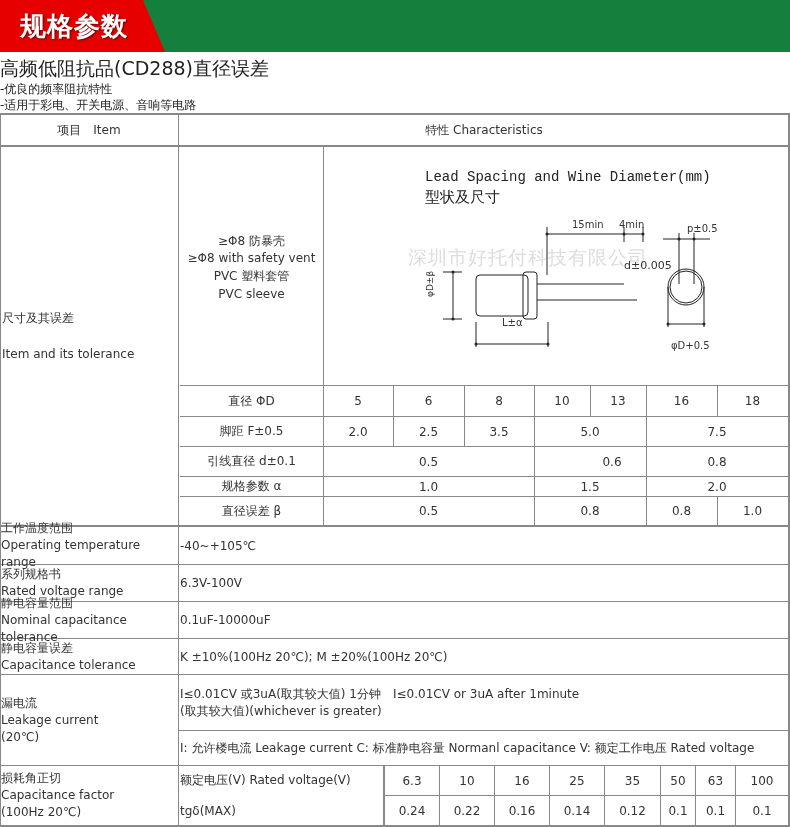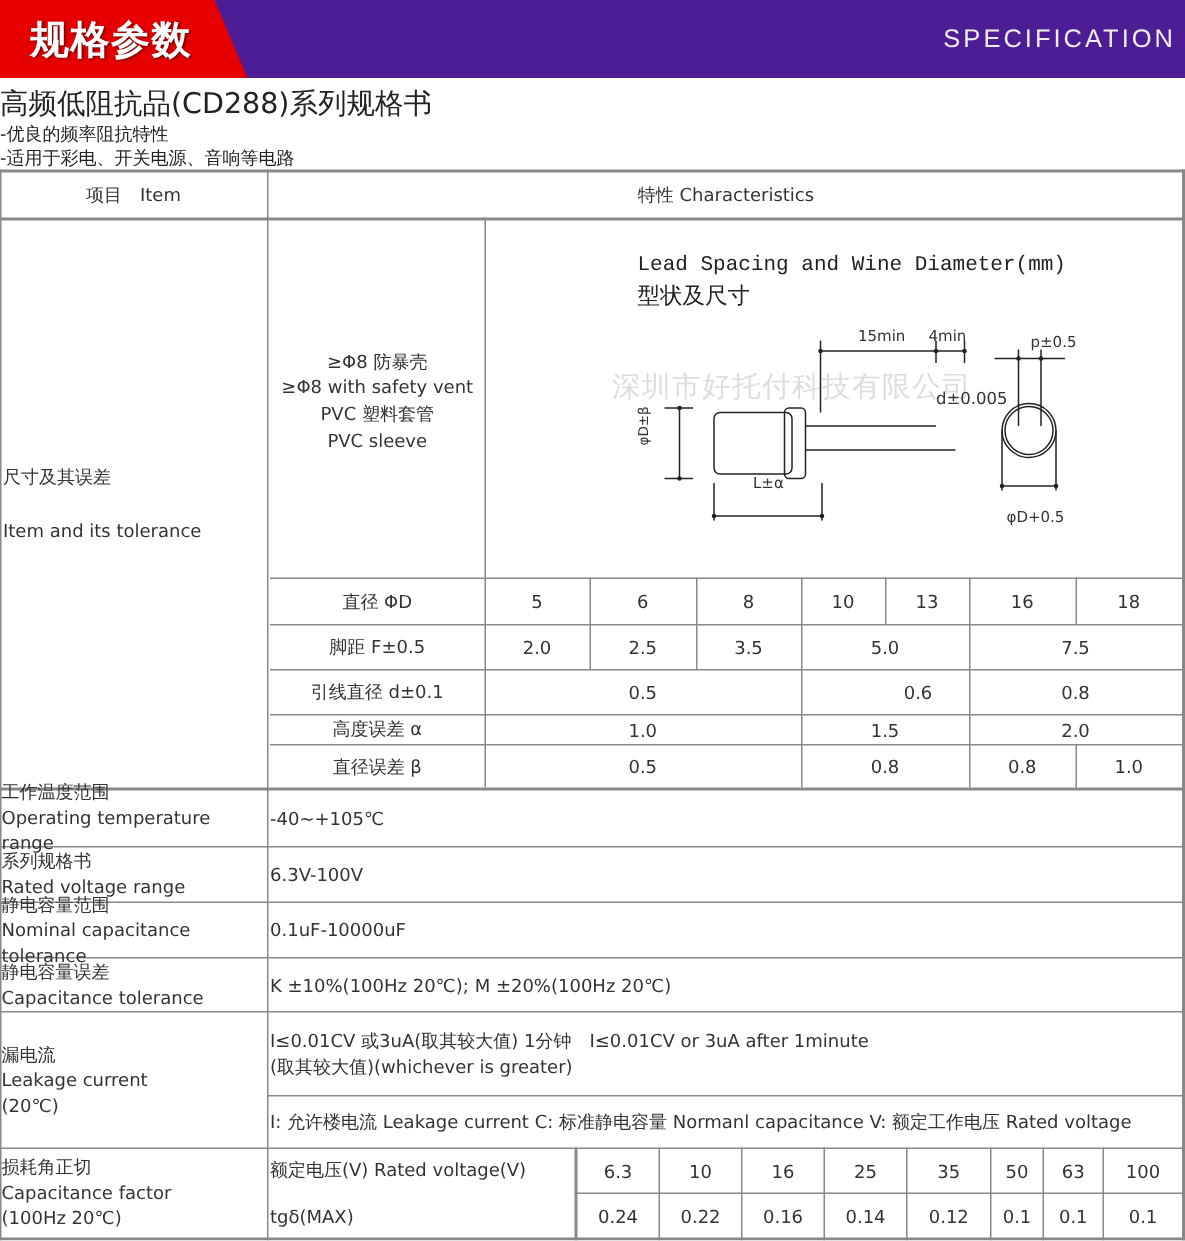--- a/index.html
+++ b/index.html
@@ -1,39 +1,38 @@
 <!DOCTYPE html>
 <html><head>
 <meta charset="utf-8">
 <style>
   * { box-sizing: border-box; margin: 0; padding: 0; }
   body { width: 790px; height: 827px; background: #fff; font-family: "DejaVu Sans", sans-serif; color: #333; position: relative; overflow: hidden; }
-  .banner { position: absolute; left: 0; top: 0; width: 790px; height: 52px; background: #4c1d95; }
+  .banner { position: absolute; left: 0; top: 0; width: 790px; height: 52px; background: #15803d; }
   .banner-red { position: absolute; left: 0; top: 0; width: 165px; height: 52px; background: #e60000; clip-path: polygon(0 0, 143px 0, 165px 52px, 0 52px); }
   .banner-cn { position: absolute; left: 20px; top: 9px; font-size: 26px; font-weight: bold; color: #fff; letter-spacing: 1px; text-shadow: 1px 1px 2px #600; }
   .banner-en { position: absolute; right: 6px; top: 16px; font-size: 17px; color: #eee; letter-spacing: 2px; font-family: "Liberation Sans", sans-serif; }
   .title { position: absolute; left: 0; top: 56px; font-size: 19px; color: #222; font-family: "DejaVu Sans", sans-serif; }
   .sub { position: absolute; left: 0; font-size: 12px; color: #222; }
   .line { position: absolute; background: #888; }
   .cell { position: absolute; display: flex; align-items: center; justify-content: center; font-size: 12px; color: #333; text-align: center; }
   .left { justify-content: flex-start; text-align: left; }
   .stack { flex-direction: column; align-items: flex-start; justify-content: center; line-height: 17px; }
   .diagram { position: absolute; left: 325px; top: 147px; width: 462px; height: 238px; }
   .mono { font-family: Liberation Mono, monospace; }
 </style>
 </head>
 <body>
 
 <div class="banner">
   <div class="banner-red"></div>
   <div class="banner-cn">规格参数</div>
-  <div class="banner-en">SPECIFICATION</div>
-</div>
-
-<div class="title">高频低阻抗品(CD288)系列规格书</div>
+</div>
+
+<div class="title">高频低阻抗品(CD288)直径误差</div>
 <div class="sub" style="top:81px">-优良的频率阻抗特性</div>
 <div class="sub" style="top:97px">-适用于彩电、开关电源、音响等电路</div>
 
 <div>
 
   <div class="line" style="left:0;top:113px;width:790px;height:2px"></div>
   <div class="line" style="left:0;top:145px;width:790px;height:2px"></div>
   <div class="line" style="left:180px;top:385px;width:610px;height:1px"></div>
   <div class="line" style="left:180px;top:416px;width:610px;height:1px"></div>
   <div class="line" style="left:180px;top:446px;width:610px;height:1px"></div>
@@ -155,21 +154,21 @@
 <div class="cell" style="left:393px;top:417px;width:71px;height:29px">2.5</div>
 <div class="cell" style="left:464px;top:417px;width:70px;height:29px">3.5</div>
 <div class="cell" style="left:534px;top:417px;width:112px;height:29px">5.0</div>
 <div class="cell" style="left:646px;top:417px;width:142px;height:29px">7.5</div>
 
 <div class="cell" style="left:180px;top:447px;width:143px;height:29px">引线直径 d±0.1</div>
 <div class="cell" style="left:323px;top:447px;width:211px;height:29px">0.5</div>
 <div class="cell" style="left:556px;top:447px;width:112px;height:29px">0.6</div>
 <div class="cell" style="left:646px;top:447px;width:142px;height:29px">0.8</div>
 
-<div class="cell" style="left:180px;top:477px;width:143px;height:19px">高度误差 α</div>
+<div class="cell" style="left:180px;top:477px;width:143px;height:19px">规格参数 α</div>
 <div class="cell" style="left:323px;top:477px;width:211px;height:19px">1.0</div>
 <div class="cell" style="left:534px;top:477px;width:112px;height:19px">1.5</div>
 <div class="cell" style="left:646px;top:477px;width:142px;height:19px">2.0</div>
 
 <div class="cell" style="left:180px;top:497px;width:143px;height:28px">直径误差 β</div>
 <div class="cell" style="left:323px;top:497px;width:211px;height:28px">0.5</div>
 <div class="cell" style="left:534px;top:497px;width:112px;height:28px">0.8</div>
 <div class="cell" style="left:646px;top:497px;width:71px;height:28px">0.8</div>
 <div class="cell" style="left:717px;top:497px;width:71px;height:28px">1.0</div>
 

